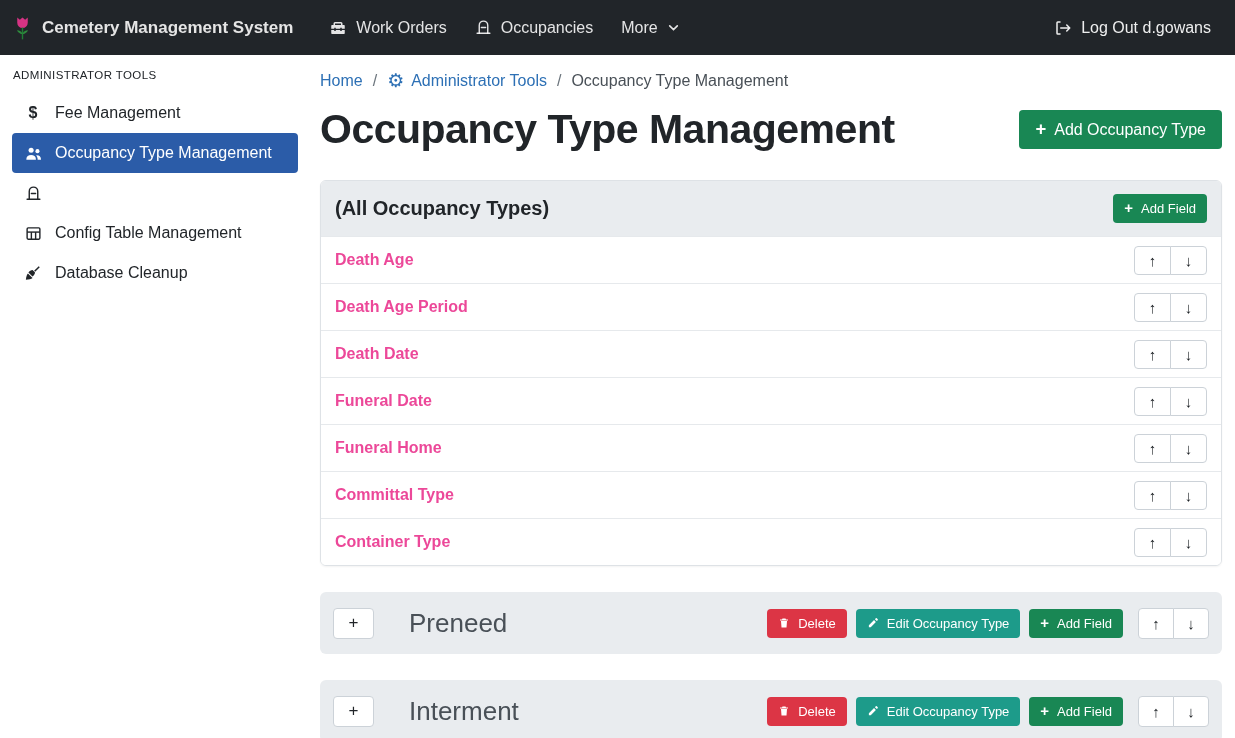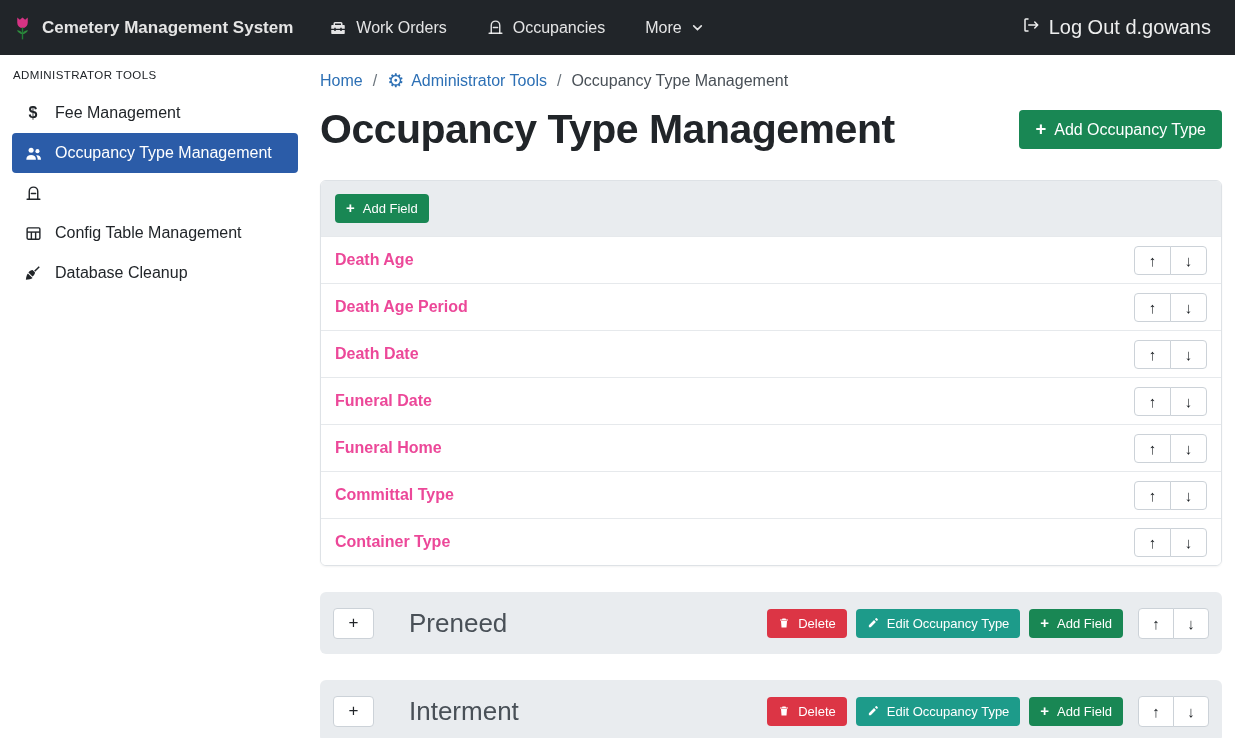--- a/index.html
+++ b/index.html
@@ -12,24 +12,24 @@
   a { text-decoration: none; cursor: pointer; }
   button { font-family: inherit; cursor: pointer; }
   svg { display: block; }
 
   
   .navbar {
     height: 55px; background: #212529; color: #fff;
     display: flex; align-items: center; padding: 0 24px 0 12px;
   }
   .brand { display: flex; align-items: center; gap: 9px; font-weight: 700; font-size: 17px; color: #e5e5e5; }
-  .nav-items { display: flex; gap: 40px; margin-left: 36px; font-size: 16px; }
+  .nav-items { display: flex; gap: 28px; margin-left: 36px; font-size: 16px; }
   .nav-item { display: flex; align-items: center; gap: 9px; color: rgba(255,255,255,.88); }
   .nav-item .nav-ic { color: rgba(255,255,255,.88); }
-  .logout { margin-left: auto; display: flex; align-items: flex-start; gap: 9px; color: rgba(255,255,255,.92); font-size: 20px; }
+  .logout { margin-left: auto; display: flex; align-items: flex-start; gap: 9px; color: rgba(255,255,255,.92); font-size: 16px; }
 
   
   .layout { display: flex; height: 674px; }
   .sidebar { width: 308px; flex-shrink: 0; padding: 14px 10px 0 12px; }
   .sidebar-header { font-size: 11.5px; letter-spacing: .4px; color: #212529; padding: 0 0 12px 1px; }
   .side-item {
     display: flex; align-items: center; gap: 11px; height: 40px;
     padding: 0 10px; border-radius: 4px; font-size: 16px; color: #212529; cursor: pointer;
   }
   .side-ic { width: 22px; display: flex; justify-content: center; align-items: center; color: #212529; font-weight: 700; }
@@ -224,20 +224,21 @@
     <div class="title-row">
       <h1>Occupancy Type Management</h1>
       <button class="btn btn-green btn-lg">
         <span class="plus-glyph">+</span>
         <span>Add Occupancy Type</span>
       </button>
     </div>
 
     <section class="card">
       <div class="card-header">
+        <span class="card-title">(All Occupancy Types)</span>
         <button class="btn btn-green btn-sm">
           <span class="plus-glyph">+</span>
           <span>Add Field</span>
         </button>
       </div>
 
       <div class="field-row">
         <a class="field-link">Death Age</a>
         <div class="arrow-group">
           <button><span>↑</span></button>

